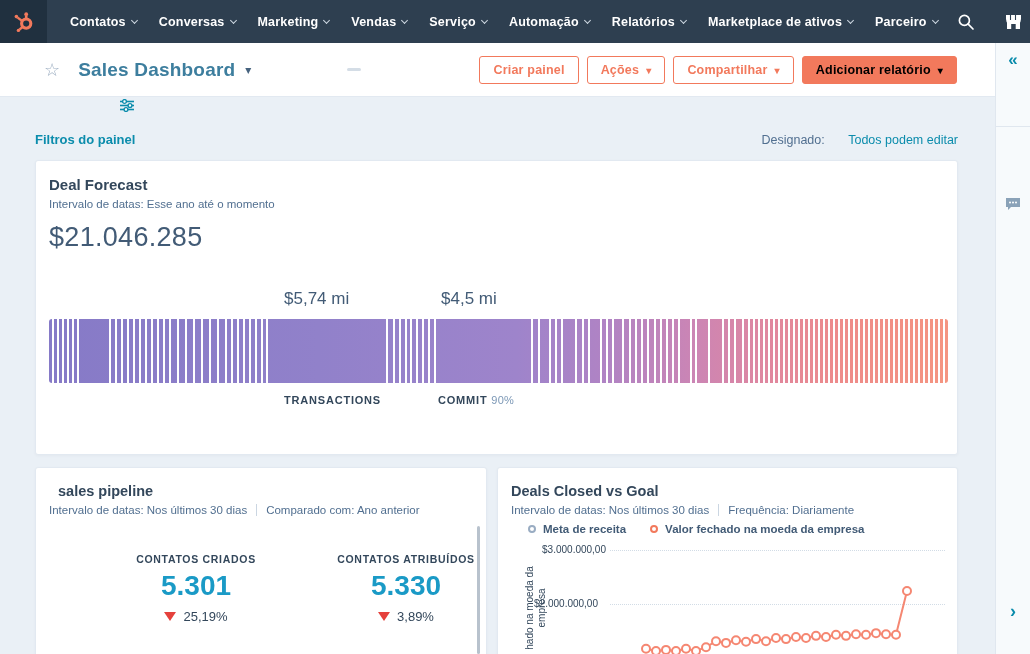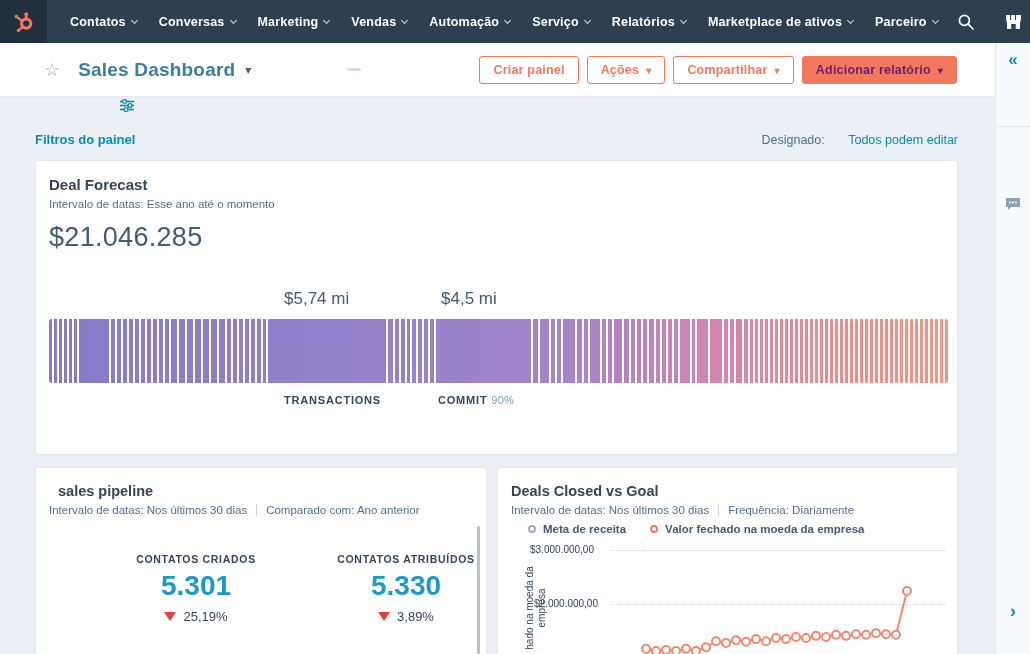--- a/index.html
+++ b/index.html
@@ -18,21 +18,21 @@
 
   
   .page-header { position:absolute; left:0; top:43px; width:995px; height:54px; background:#fff; border-bottom:1px solid #e2e9f1; display:flex; align-items:center; padding:0 38px 0 44px; z-index:10; }
   .star { color:#9fb0c3; font-size:18px; cursor:pointer; margin-right:18px; }
   .dash-title { color:#3d7e9e; font-size:19px; font-weight:bold; letter-spacing:.2px; cursor:pointer; }
   .title-caret { color:#46627e; font-size:12px; margin-left:10px; cursor:pointer; }
   .tiny-dash { width:14px; height:3px; border-radius:2px; background:#d4dde6; margin-left:96px; }
   .hdr-buttons { margin-left:auto; display:flex; align-items:center; gap:8px; }
   .btn { height:28px; border-radius:3px; font-size:12.5px; font-weight:bold; letter-spacing:.2px; padding:0 13px; display:flex; align-items:center; gap:7px; cursor:pointer; font-family:"Liberation Sans",sans-serif; }
   .btn.outline { background:#fff; border:1px solid #f2795c; color:#f2795c; }
-  .btn.solid { background:#f2795c; border:1px solid #f2795c; color:#701a75; }
+  .btn.solid { background:#f2795c; border:1px solid #f2795c; color:#000000; }
   .btn .caret { font-size:10px; margin-top:1px; }
 
   
   .right-rail { position:absolute; left:995px; top:43px; width:35px; height:611px; background:#f7fafc; border-left:1px solid #e0e7ef; z-index:20; display:flex; flex-direction:column; align-items:center; }
   .rail-collapse { color:#0b8cac; font-size:17px; font-weight:bold; margin-top:8px; cursor:pointer; line-height:1; }
   .rail-divider { width:35px; height:1px; background:#e0e7ef; margin-top:58px; }
   .rail-chat { margin-top:70px; cursor:pointer; }
   .rail-next { margin-top:auto; margin-bottom:34px; color:#0b8cac; font-size:18px; font-weight:bold; cursor:pointer; line-height:1; }
 
   
@@ -108,25 +108,25 @@
       </div>
     <div class="nav-item">
         <span>Marketing</span>
         <i class="chev"></i>
       </div>
     <div class="nav-item">
         <span>Vendas</span>
         <i class="chev"></i>
       </div>
     <div class="nav-item">
+        <span>Serviço</span>
+        <i class="chev"></i>
+      </div>
+    <div class="nav-item">
         <span>Automação</span>
-        <i class="chev"></i>
-      </div>
-    <div class="nav-item">
-        <span>Serviço</span>
         <i class="chev"></i>
       </div>
     <div class="nav-item">
         <span>Relatórios</span>
         <i class="chev"></i>
       </div>
     <div class="nav-item">
         <span>Marketplace de ativos</span>
         <i class="chev"></i>
       </div>
@@ -379,21 +379,21 @@
     <div class="legend-item">
       <span class="legend-dot"></span>
       <span class="legend-label">Meta de receita</span>
     </div>
     <div class="legend-item">
       <span class="legend-dot orange"></span>
       <span class="legend-label">Valor fechado na moeda da empresa</span>
     </div>
   </div>
 
-  <div class="ytick" style="left:4px; top:76px;">$3.000.000,00</div>
+  <div class="ytick" style="left:16px; top:76px;">$3.000.000,00</div>
   <div class="gridline" style="top:82px;"></div>
   <div class="ytick" style="left:8px; top:130px;">$2.000.000,00</div>
   <div class="gridline" style="top:136px;"></div>
 
   <div class="ylabel-rot">
     <div>hado na moeda da</div>
     <div>empresa</div>
   </div>
 
   <svg class="line-svg" viewBox="0 0 461 230">

